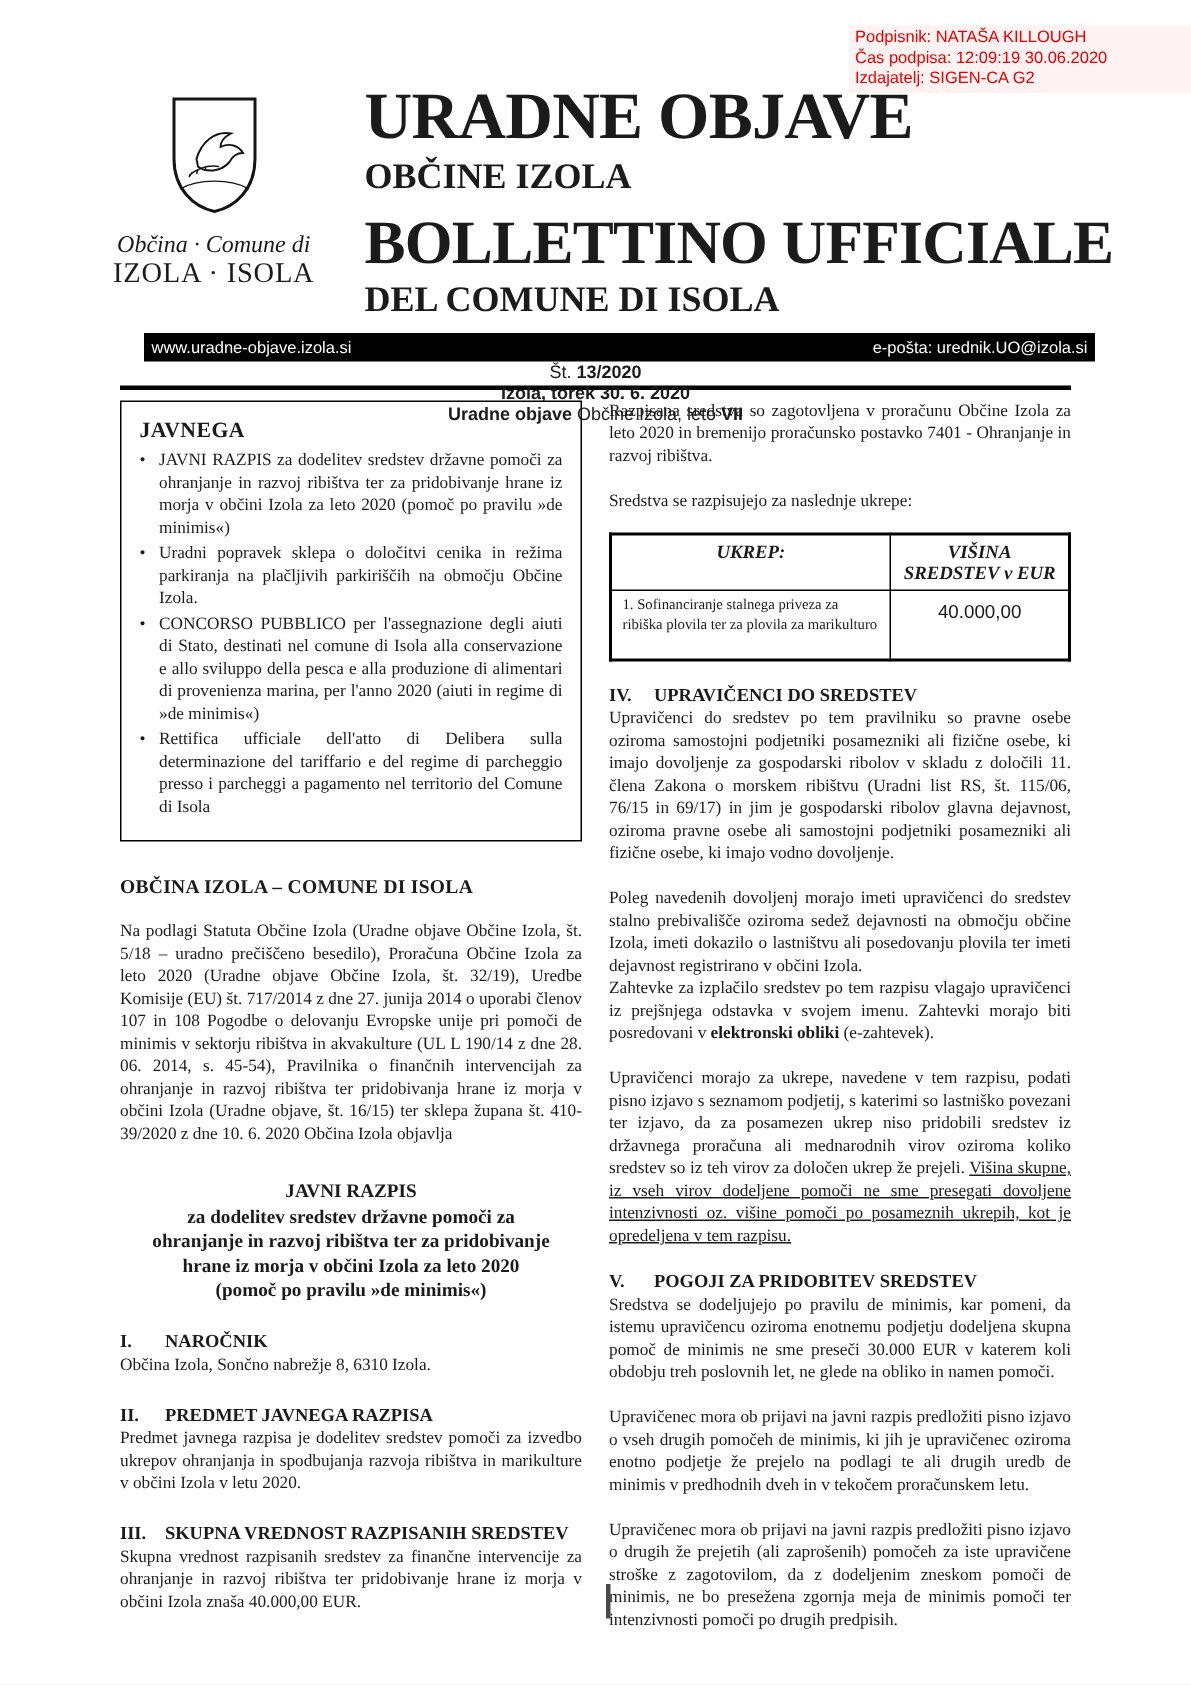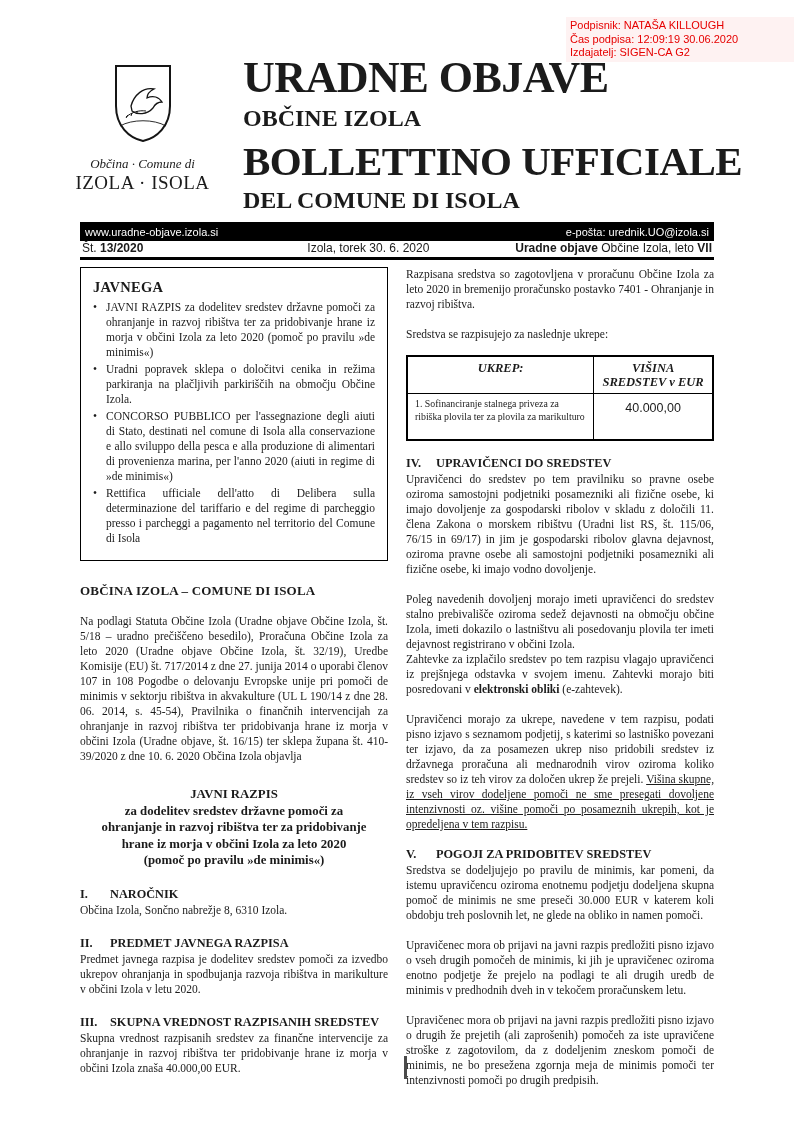--- a/index.html
+++ b/index.html
@@ -10,42 +10,43 @@
   }
   
   .sig {
     position:absolute; left:566px; top:17px; width:228px;
     font-family:"Liberation Sans", sans-serif; font-size:11px; line-height:13.5px;
     color:var(--signature, #e60000); background:rgba(230,0,0,0.05); padding:2px 4px;
   }
   
   .crest { position:absolute; left:113px; top:64px; }
   .logo-text { position:absolute; left:60px; top:156px; width:165px; text-align:center; }
-  .logo-line1 { font-style:italic; font-size:13px; line-height:16px; }
+  .logo-line1 { font-style:italic; font-size:16px; line-height:16px; }
   .logo-line2 { font-size:19px; letter-spacing:0.5px; line-height:22px; }
   
   .masthead { position:absolute; left:243px; top:56px; font-weight:700; }
   .m1 { font-size:44px; line-height:1.0; letter-spacing:-0.5px; }
   .m2 { font-size:24px; line-height:1.0; margin-top:6px; }
   .m3 { font-size:41px; line-height:1.0; margin-top:11px; letter-spacing:-0.5px; }
   .m4 { font-size:24px; line-height:1.0; margin-top:6px; }
   
   .topbar {
-    position:absolute; left:80px; top:222px; width:634px; height:19px; box-sizing:border-box;
+    position:absolute; left:96px; top:222px; width:634px; height:19px; box-sizing:border-box;
     background:#000; color:#fff; display:flex; justify-content:space-between; align-items:center;
     padding:0 5px; font-family:"Liberation Sans", sans-serif; font-size:11px;
   }
   .issuerow {
     position:absolute; left:80px; top:241px; width:634px; height:19px; box-sizing:border-box;
     display:flex; align-items:center; padding:0 2px 2px;
     font-family:"Liberation Sans", sans-serif; font-size:12px;
     border-bottom:3px solid #000;
+    flex-direction:column;
   }
   .ir-left { flex:1; text-align:left; }
-  .ir-center { flex:1; text-align:center; font-weight:400; white-space:nowrap; }
+  .ir-center { flex:1; text-align:center; font-weight:700; white-space:nowrap; }
   .ir-right { flex:1.3; text-align:right; white-space:nowrap; }
   .b { font-weight:700; }
   
   .columns { position:absolute; left:80px; top:267px; width:634px; display:flex; gap:18px; }
   .col { width:308px; font-size:11.5px; line-height:15px; text-align:justify; }
   p { margin:0; }
   
   .toc-box { border:1.3px solid #000; padding:8px 12px 14px; box-sizing:border-box; }
   .toc-title { font-weight:700; font-size:14.5px; letter-spacing:0.3px; margin:4px 0 5px; text-align:left; }
   .toc-title.second { margin-top:16px; }

